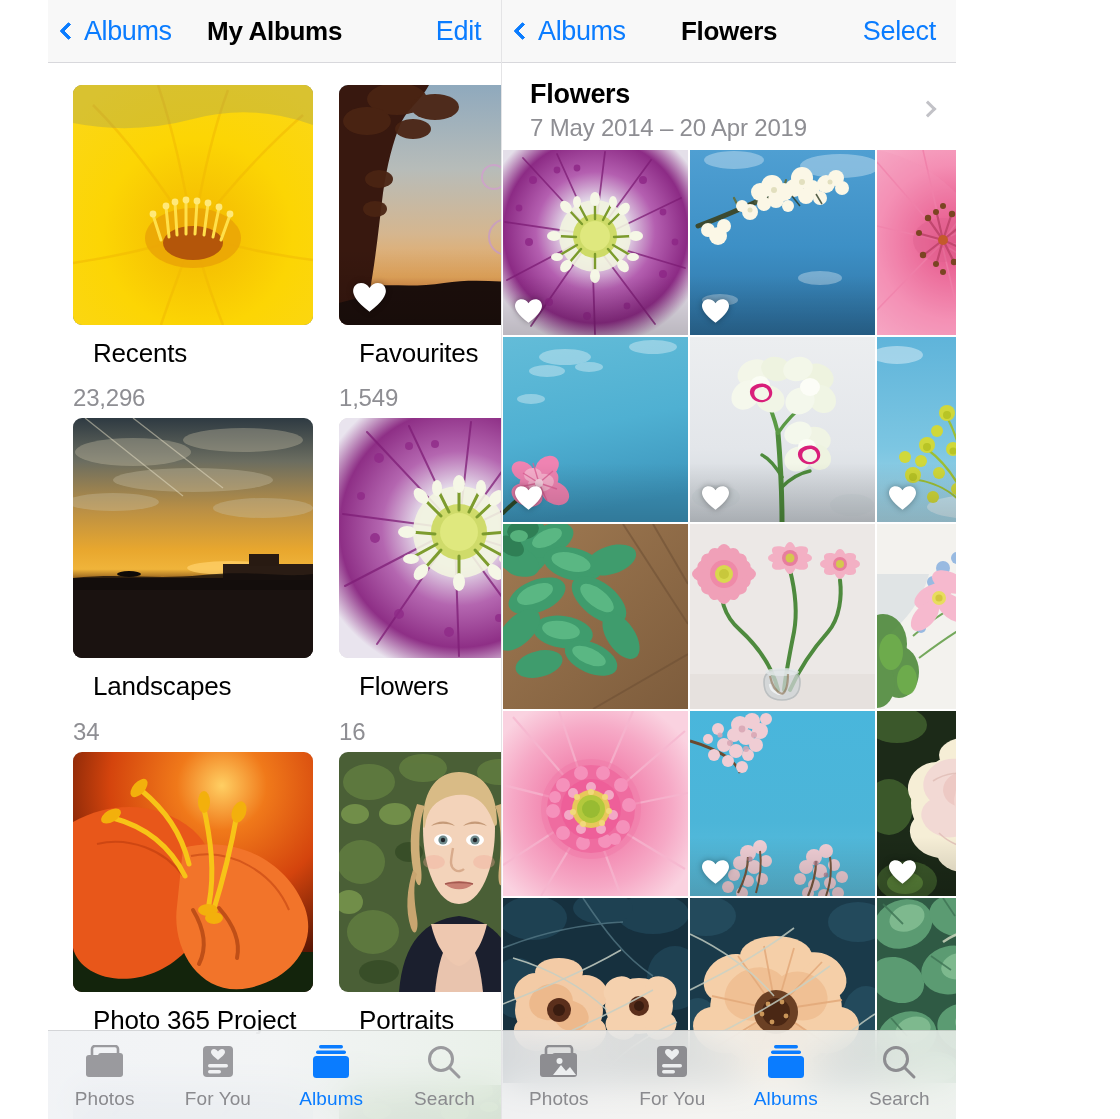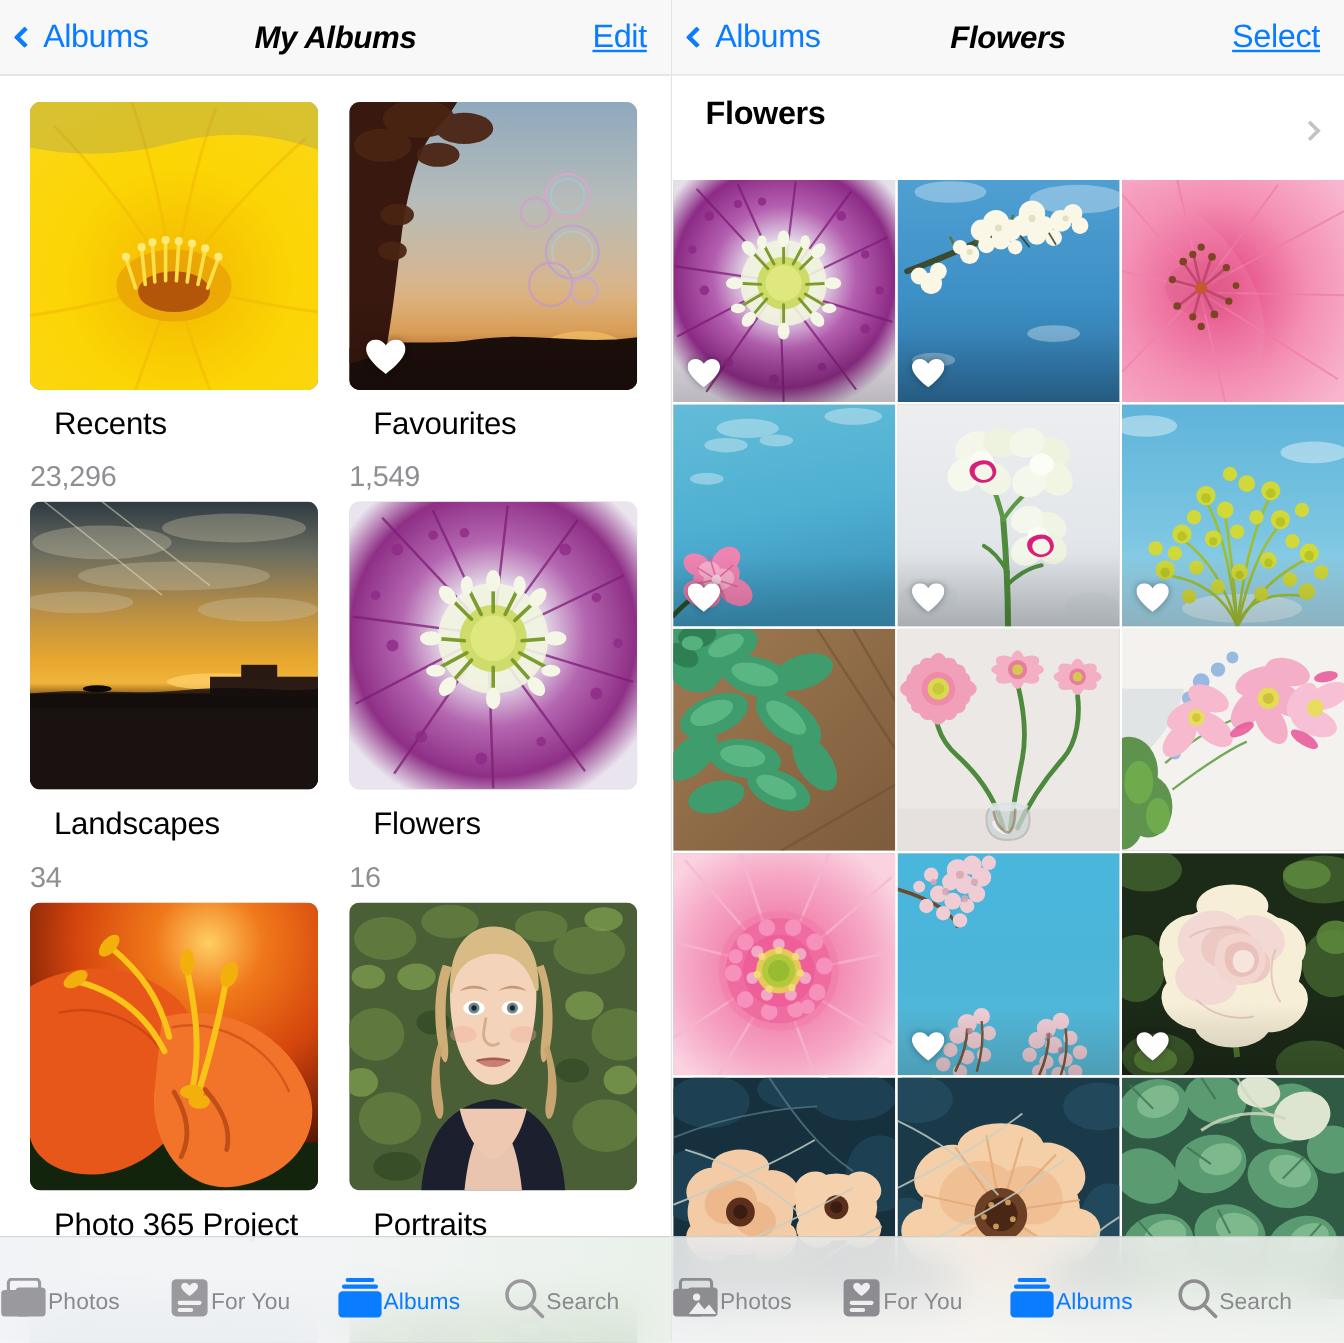--- a/index.html
+++ b/index.html
@@ -4,22 +4,23 @@
 <style>
   * { box-sizing: border-box; margin: 0; padding: 0; }
   html, body {
     width: 1120px; height: 1119px;
     font-family: "Liberation Sans", sans-serif;
     background: #ffffff;
     overflow: hidden;
   }
   .screen {
     position: relative;
-    width: 1120px; height: 1119px;
+    width: 956px; height: 1119px;
     display: flex;
+    padding-left: 48px;
   }
   .panel {
     position: relative;
     width: 560px; height: 1119px;
     background: #ffffff;
     overflow: hidden;
   }
   .panel.left { border-right: 1px solid #e4e4e6; }
 
   
@@ -41,28 +42,26 @@
     border-bottom: 4px solid #0a7cff;
     transform: rotate(45deg);
     margin-right: 9px;
     border-radius: 1.5px;
   }
   .nav-back-label { font-size: 27px; letter-spacing: -0.4px; }
   .nav-title {
     position: absolute; left: 0; right: 0; text-align: center;
     font-size: 26px; font-weight: bold; color: #000;
     letter-spacing: -0.3px;
-    font-style: italic;
   }
   .nav-action {
     position: absolute; right: 20px; top: 50%;
     transform: translateY(-50%);
     font-size: 27px; color: #0a7cff; letter-spacing: -0.3px;
     cursor: pointer;
-    text-decoration: underline;
   }
 
   
   .albums {
     position: absolute; top: 63px; left: 0; right: 0; bottom: 0;
     overflow: hidden;
   }
   .albums-inner {
     padding: 22px 25px 0 25px;
     display: grid;
@@ -134,21 +133,21 @@
   .tabbar {
     position: absolute; left: 0; right: 0; bottom: 0; height: 89px;
     background: rgba(246,247,246,0.86);
     border-top: 1px solid rgba(0,0,0,0.12);
     display: flex;
     backdrop-filter: blur(18px);
   }
   .tabbar.right { background: linear-gradient(to right, rgba(238,239,240,0.88), rgba(243,242,239,0.88) 45%, rgba(236,240,236,0.88)); }
   .tabbar.left  { background: linear-gradient(to right, rgba(240,242,245,0.9), rgba(241,243,244,0.9) 50%, rgba(231,239,231,0.9)); }
   .tab {
-    flex: 1; display: flex; flex-direction: row;
+    flex: 1; display: flex; flex-direction: column;
     align-items: center; justify-content: flex-start;
     padding-top: 13px; cursor: pointer;
   }
   .tab-icon { height: 36px; display:flex; align-items:center; justify-content:center; }
   .tab-label {
     font-size: 19px; color: #8a8a8e; margin-top: 8px;
     letter-spacing: 0.1px;
   }
   .tab.active .tab-label { color: #0a7cff; }
 
@@ -576,20 +575,21 @@
       <div class="nav-back">
         <span class="chev-left"></span>
         <span class="nav-back-label">Albums</span>
       </div>
       <div class="nav-title">Flowers</div>
       <div class="nav-action">Select</div>
     </div>
 
     <div class="alb-header">
       <div class="alb-header-title">Flowers</div>
+      <div class="alb-header-sub">7 May 2014 – 20 Apr 2019</div>
       <div class="chev-right"></div>
     </div>
 
     <div class="photo-grid">
 
       <div class="photo-cell">
         <svg class="img" viewBox="0 0 185 185" preserveAspectRatio="none">
           <defs>
               <radialGradient id="Rph" cx="50%" cy="44%" r="62%">
             <stop offset="0%" stop-color="#f2f3e2"></stop>

